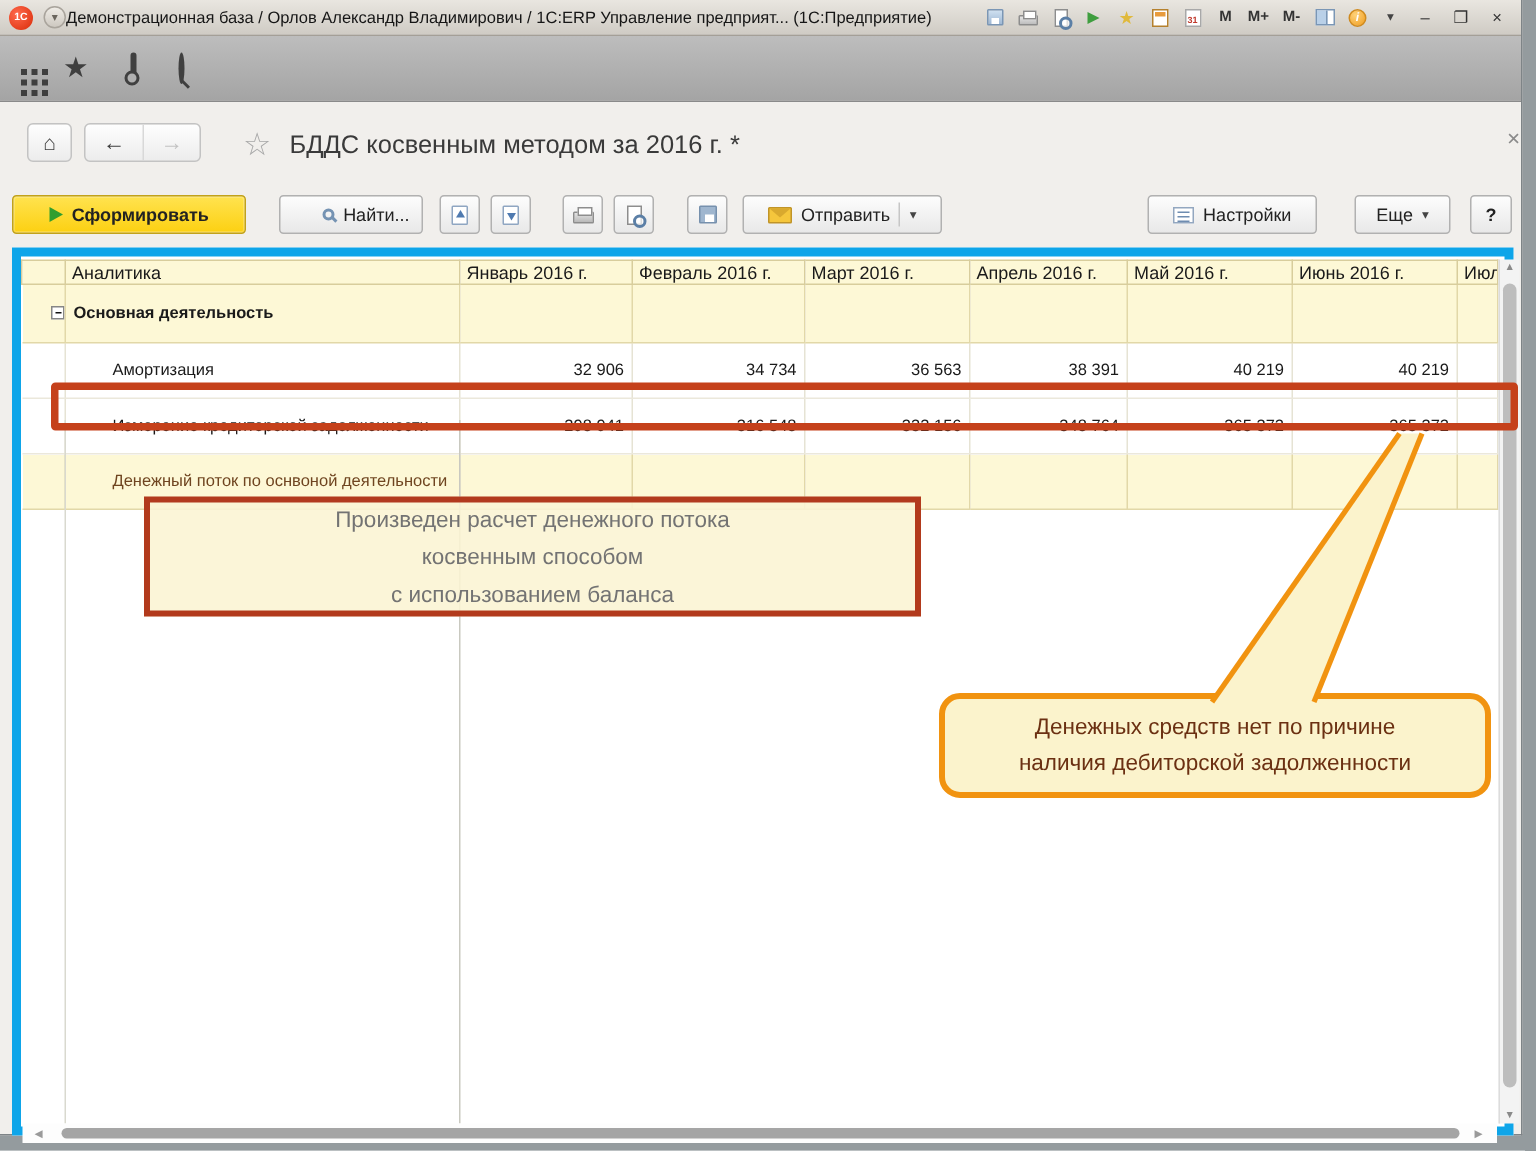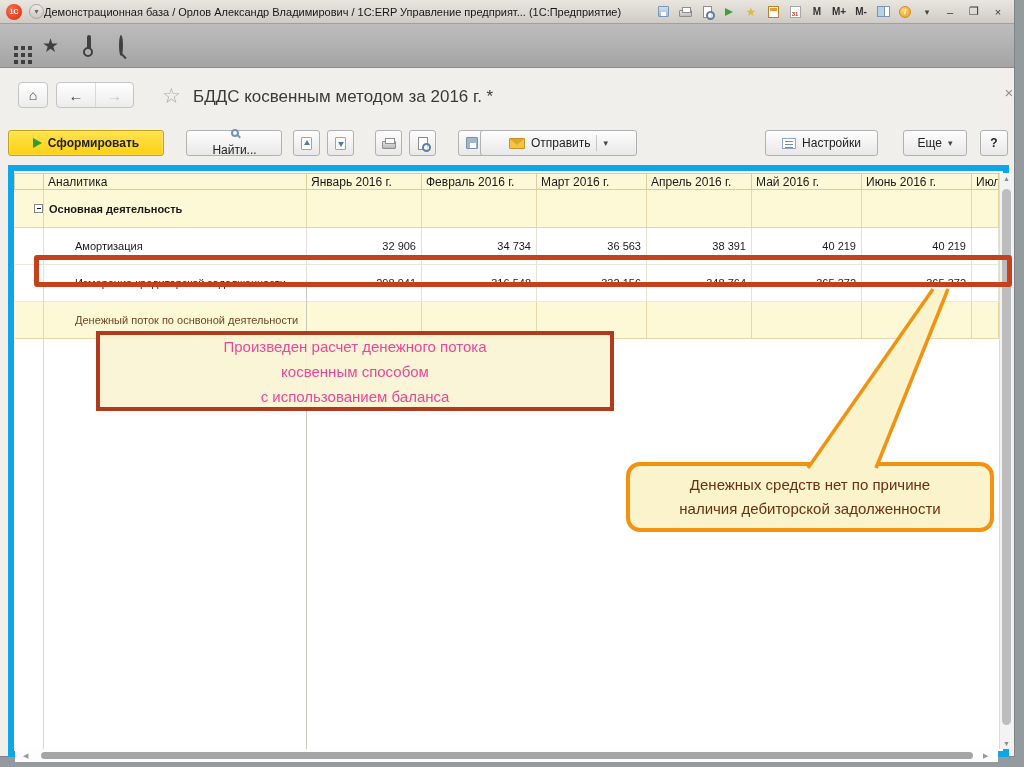--- a/index.html
+++ b/index.html
@@ -50,26 +50,26 @@
   .navbtn { width:38px; height:24px; display:flex; align-items:center; justify-content:center; font-size:15px; color:#3d3d3d; }
   .navbtn.fwd { border-left:1px solid #d8d8d8; color:#c2c2c2; }
   .tabstar { position:absolute; left:162px; top:84px; font-size:21px; color:#a8a8a8; }
   .tabtitle { position:absolute; left:193px; top:87px; font-size:17px; color:#3a3a3a; white-space:nowrap; }
   .tabclose { position:absolute; left:1001px; top:84px; font-size:15px; color:#8b8b8b; width:16px; height:16px; text-align:center; }
 
   
   .abtn { position:absolute; top:130px; height:26px; display:flex; align-items:center; justify-content:center; gap:6px; border:1px solid #b1b1b1; border-radius:3px; background:linear-gradient(#fdfdfd,#e8e8e8); font-size:12px; color:#222; padding:0 8px; white-space:nowrap; }
   .abtn.generate { left:8px; width:156px; background:linear-gradient(#ffe34f,#fcd012); border-color:#c2a21a; font-weight:bold; box-shadow:inset 0 0 0 1px #fff3; }
   .play-tri { width:0; height:0; border-left:9px solid #2f9e2f; border-top:5px solid transparent; border-bottom:5px solid transparent; }
-  .abtn.find { left:186px; width:96px; justify-content:center; padding-left:9px;flex-direction:column; }
+  .abtn.find { left:186px; width:96px; justify-content:flex-end; padding-left:9px; }
   .iconbtn { width:27px; padding:0; }
   .abtn.sheet1 { left:293px; } .abtn.sheet2 { left:327px; }
   .abtn.print  { left:375px; } .abtn.preview{ left:409px; }
   .abtn.save   { left:458px; }
-  .abtn.send   { left:480px; width:157px; }
+  .abtn.send   { left:495px; width:133px; }
   .abtn.settings { left:765px; width:113px; }
   .abtn.more   { left:903px; width:64px; }
   .abtn.help   { left:980px; width:28px; font-weight:bold; }
   .vdiv { width:1px; height:16px; background:#c6c6c6; }
   .caret { font-size:9px; color:#444; }
   .ic-search { width:8px; height:8px; border:2px solid #7593b3; border-radius:50%; position:relative; flex:none; }
   .ic-search::after { content:""; position:absolute; width:5px; height:2px; background:#7593b3; transform:rotate(45deg); right:-4px; bottom:-2px; }
   .ic-sheet { width:11px; height:13px; border:1px solid #8fa6c2; background:#fff; border-radius:1px; position:relative; }
   .ic-sheet.up::after { content:""; position:absolute; left:2px; top:2px; width:0; height:0; border-bottom:5px solid #4f7ab0; border-left:3px solid transparent; border-right:3px solid transparent; }
   .ic-sheet.dn::after { content:""; position:absolute; left:2px; bottom:2px; width:0; height:0; border-top:5px solid #4f7ab0; border-left:3px solid transparent; border-right:3px solid transparent; }
@@ -96,21 +96,21 @@
   .grid tr.hl td { color:#6f4520; }
   .c-tree { border-right:1px solid #e2e0d2; }
   .expander { display:inline-block; width:9px; height:9px; border:1px solid #868686; background:#fff; position:relative; margin:2px 0 0 7px; }
   .expander::after { content:""; position:absolute; left:2px; top:3px; width:4px; height:1px; background:#111; }
   .vline { position:absolute; top:109px; height:469px; border-left:1px solid #d9d9cf; z-index:1; }
   .vline.v1 { left:29px; }
   .vline.v2 { left:292px; border-left-color:#c9c9c0; }
 
   .redbox { position:absolute; left:20px; top:84px; width:978px; height:32px; border:5px solid #c5411b; border-radius:3px; z-index:6; }
 
-  .callout1 { position:absolute; left:82px; top:160px; width:518px; height:80px; background:rgba(251,244,211,0.88); border:4px solid #b23a1c; z-index:5; display:flex; flex-direction:column; justify-content:center; text-align:center; font-size:15px; line-height:25px; color:#ec4899; }
+  .callout1 { position:absolute; left:82px; top:160px; width:518px; height:80px; background:rgba(251,244,211,0.88); border:4px solid #b23a1c; z-index:5; display:flex; flex-direction:column; justify-content:center; text-align:center; font-size:15px; line-height:25px; color:#737373; }
   .callout2 { position:absolute; left:593px; top:291px; width:368px; height:70px; background:#fbf3cc; border:4px solid #f19310; border-radius:14px; z-index:5; display:flex; flex-direction:column; justify-content:center; text-align:center; font-size:15px; line-height:24px; color:#6b3012;margin-left:19px; }
   .tailsvg { position:absolute; left:0; top:0; width:999px; height:590px; z-index:5; pointer-events:none; }
 
   
   .vsb { position:absolute; left:985px; top:2px; width:14px; height:576px; background:#f3f3f3; border-left:1px solid #dcdcdc; z-index:4; }
   .vsb .up { position:absolute; top:2px; left:0; width:13px; text-align:center; font-size:7px; color:#8a8a8a; }
   .vsb .thumb { position:absolute; left:2px; top:16px; width:9px; height:536px; background:#bdbdbd; border-radius:5px; }
   .vsb .down { position:absolute; bottom:2px; left:0; width:13px; text-align:center; font-size:7px; color:#8a8a8a; }
   .hsb { position:absolute; left:1px; top:578px; width:983px; height:13px; background:#fdfdfd; z-index:4; }
   .hsb .left { position:absolute; left:8px; top:3px; font-size:7px; color:#9a9a9a; }

